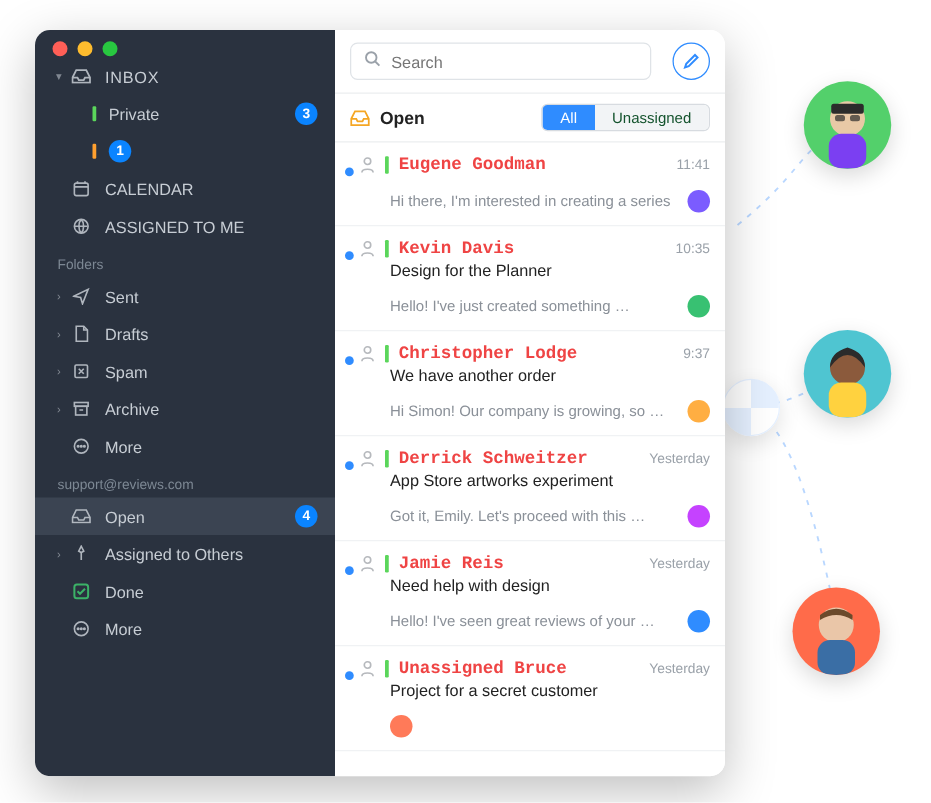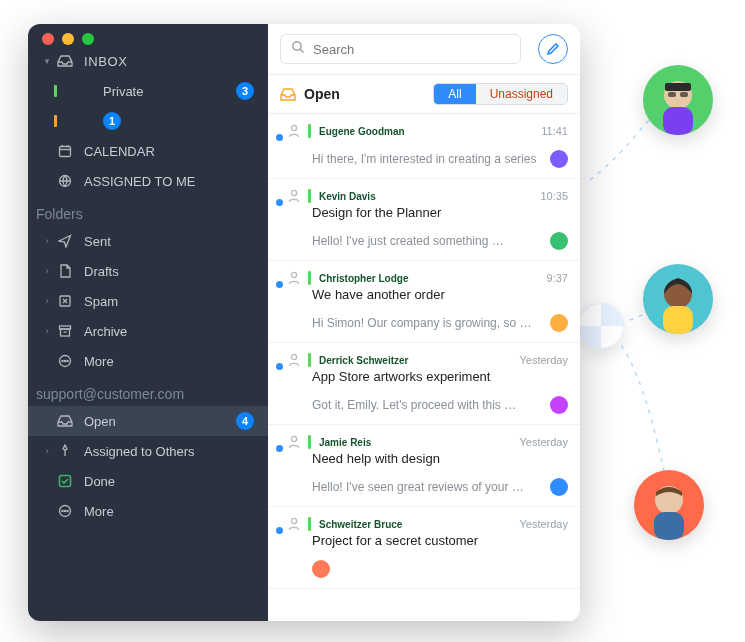--- a/index.html
+++ b/index.html
@@ -19,46 +19,46 @@
   .tl-dot { width: 12px; height: 12px; border-radius: 50%; }
   .tl-red { background: #FF5F57; }
   .tl-yellow { background: #FEBC2E; }
   .tl-green { background: #28C840; }
   .sb-row { display: flex; align-items: center; height: 30px; padding: 0 14px; cursor: pointer; }
   .sb-icon { width: 18px; display: flex; justify-content: center; align-items: center; margin-right: 10px; opacity: .85; }
   .sb-chevron { width: 10px; display:flex; justify-content:center; margin-right:4px; opacity:.55; font-size: 9px; }
   .sb-label { flex: 1; white-space: nowrap; }
   .sb-inbox { text-transform: none; letter-spacing: .5px; font-size: 13px; }
   .inbox-row .sb-label { letter-spacing: .6px; }
-  .sub-row { padding-left: 26px; gap: 36px; }
+  .sub-row { padding-left: 46px; }
   .color-bar { width: 3px; height: 12px; border-radius: 1px; margin-right: 10px; }
   .badge { background:#0a84ff; color:#fff; border-radius: 10px; min-width: 18px; height: 18px; padding: 0 5px; display:flex; align-items:center; justify-content:center; font-size: 11px; font-weight:600; }
-  .sb-section { padding: 10px 8px 4px; font-size: 14px; color: #7d8894; }
+  .sb-section { padding: 10px 18px 4px; font-size: 11px; color: #7d8894; }
   .sb-row.active { background: #3B4452; }
   .content {
     flex: 1; background: #fff; display:flex; flex-direction:column;
   }
   .topbar { display:flex; align-items:center; gap:17px; padding: 10px 12px; border-bottom:1px solid #eceef0; }
   .search { flex:1; display:flex; align-items:center; gap:8px; height:30px; border:1px solid #dfe3e7; border-radius:6px; padding:0 10px; color:#9aa1a9; }
   .search input { border:none; outline:none; flex:1; font-size:13px; color:#333; background:transparent; }
   .compose { width:30px; height:30px; border:1px solid #2f8cff; border-radius:50%; display:flex; align-items:center; justify-content:center; color:#2f8cff; cursor:pointer; }
   .listhead { display:flex; align-items:center; padding:8px 12px; border-bottom:1px solid #eceef0; gap:10px; }
   .listhead-left { display:flex; align-items:center; gap:8px; flex:1; }
   .lh-icon { color:#f5a623; display:flex; }
   .lh-title { font-weight:600; font-size:14px; color:#222; }
   .seg { display:flex; border:1px solid #d7dbe0; border-radius:5px; overflow:hidden; font-size:12px; }
-  .seg-btn { padding:3px 14px; cursor:pointer; background:#f2f4f6; color:#c2410c; }
+  .seg-btn { padding:3px 14px; cursor:pointer; background:#f2f4f6; color:#14532d; }
   .seg-btn.active { background:#2f8cff; color:#fff; }
   .list { flex:1; overflow:auto; }
   .msg { padding:10px 12px 10px 20px; border-bottom:1px solid #f0f2f4; position:relative; }
   .msg .unread-dot { position:absolute; left:8px; top:20px; width:7px; height:7px; background:#2f8cff; border-radius:50%; }
   .msg-top { display:flex; align-items:center; gap:8px; }
   .assignee { color:#b6b9bd; display:flex; }
   .sender-bar { width:3px; height:14px; border-radius:1px; }
-  .sender { font-weight:700; font-size:10px; color:#14532d; flex:1; }
+  .sender { font-weight:700; font-size:14px; color:#ef4444; flex:1;font-family:Liberation Mono, monospace; }
   .time { font-size:11px; color:#9aa1a9; }
   .subject { font-size:13px; color:#222; margin-top:2px; padding-left: 24px;}
   .preview-row { display:flex; align-items:center; gap:8px; padding-left:24px; margin-top:12px;}
   .preview { font-size:12px; color:#8a9098; flex:1; white-space:nowrap; overflow:hidden; text-overflow:ellipsis;}
   .avatar-sm { width:18px; height:18px; border-radius:50%; flex-shrink:0; }
   
   .avatar-lg { width:70px; height:70px; border-radius:50%; position:absolute; box-shadow: 0 6px 18px rgba(0,0,0,.15); display:flex; align-items:center; justify-content:center; overflow:hidden;}
   .avatar-xl { width:46px; height:46px; border-radius:50%; position:absolute; box-shadow: 0 6px 18px rgba(0,0,0,.12); background:#fff; border:1px solid #e5f0ff;}
   .dashed { position:absolute; stroke:#b9d7ff; stroke-width:1.5; stroke-dasharray:4 6; fill:none; }
   
@@ -195,21 +195,21 @@
           <svg width="14" height="14" viewBox="0 0 14 14" fill="none" stroke="#C7CDD4" stroke-width="1.3">
             <circle cx="7" cy="7" r="5.5"></circle>
             <circle cx="4.5" cy="7" r=".6" fill="#C7CDD4"></circle>
             <circle cx="7" cy="7" r=".6" fill="#C7CDD4"></circle>
             <circle cx="9.5" cy="7" r=".6" fill="#C7CDD4"></circle>
           </svg>
         </span>
       <span class="sb-label">More</span>
     </div>
 
-    <div class="sb-section">support@customer.com</div>
+    <div class="sb-section">support@reviews.com</div>
     <div class="sb-row active">
       <span class="sb-chevron"></span>
       <span class="sb-icon">
           <svg width="16" height="12" viewBox="0 0 16 12" fill="none" stroke="#C7CDD4" stroke-width="1.3">
             <path d="M1 7 L4 1 H12 L15 7 V11 H1 Z"></path>
             <path d="M1 7 H5 L6 9 H10 L11 7 H15"></path>
           </svg>
         </span>
       <span class="sb-label">Open</span>
       <span class="badge">4</span>
@@ -378,21 +378,21 @@
         <div class="msg">
     <span class="unread-dot"></span>
     <div class="msg-top">
       <span class="assignee">
         <svg width="12" height="14" viewBox="0 0 12 14" fill="none" stroke="#b6b9bd" stroke-width="1.3">
                 <circle cx="6" cy="4" r="2.6"></circle>
                 <path d="M1.5 13 C 1.5 9.5 10.5 9.5 10.5 13"></path>
               </svg>
       </span>
       <span class="sender-bar" style="background:#5BD65B"></span>
-      <span class="sender">Schweitzer Bruce</span>
+      <span class="sender">Unassigned Bruce</span>
       <span class="time">Yesterday</span>
     </div>
     <div class="subject">Project for a secret customer</div>
     <div class="preview-row">
       <span class="avatar-sm" style="background:#FF7A59"></span>
     </div>
         </div>
       </div>
   </div>
 </div>

